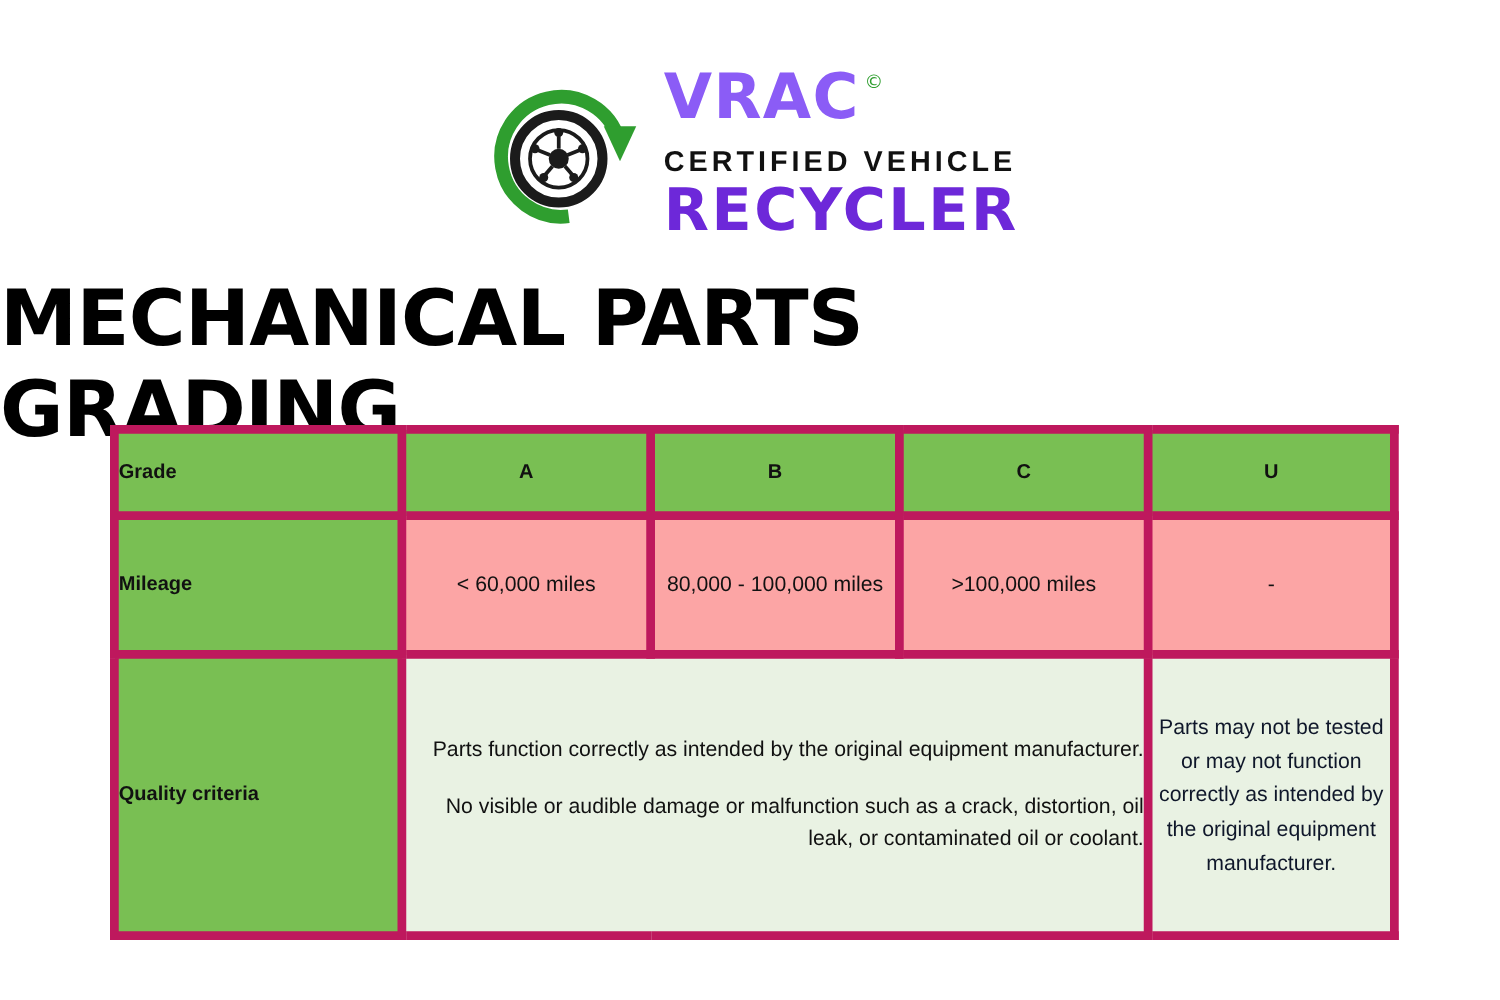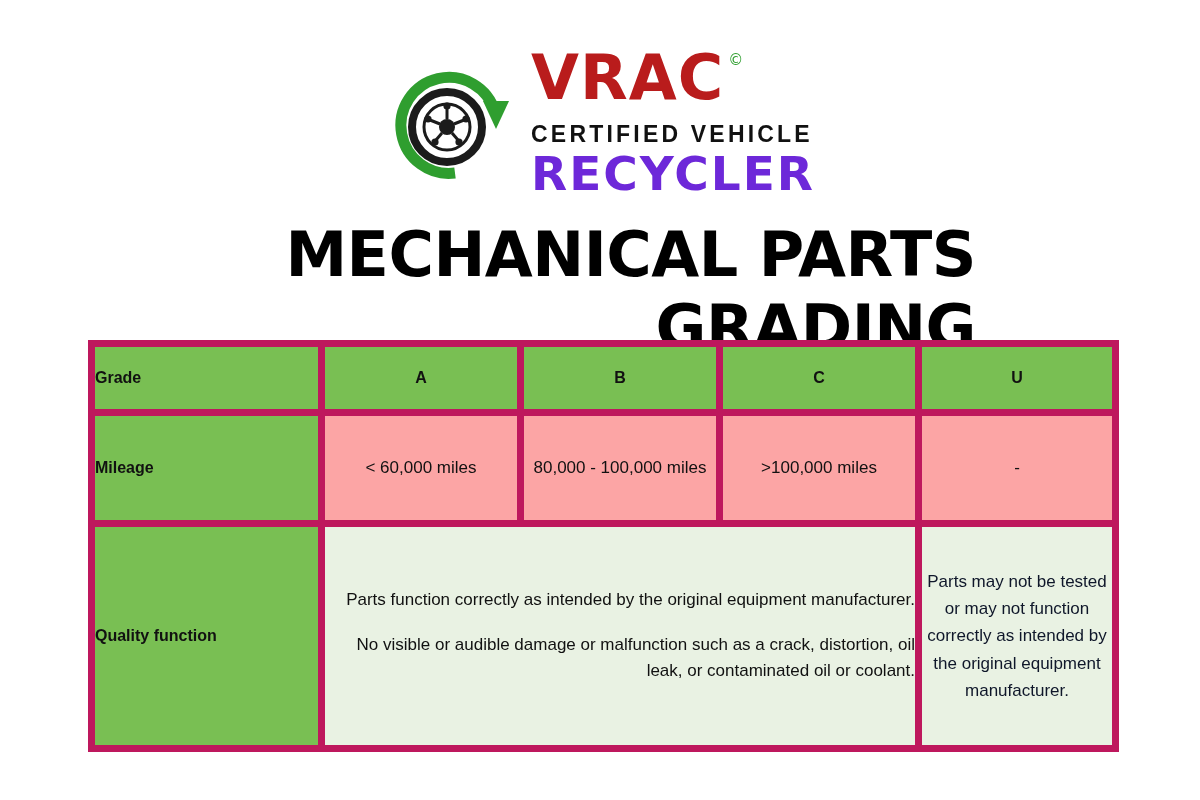--- a/index.html
+++ b/index.html
@@ -48,23 +48,23 @@
     justify-content: center;
     line-height: 1;
   }
   .logo-row1 {
     display: flex;
     align-items: flex-start;
   }
   .logo-vrac {
     font-family: "DejaVu Sans", sans-serif;
     font-weight: bold;
-    font-size: 62px;
+    font-size: 50px;
     letter-spacing: 1px;
-    color: #b91c1c;
+    color: #8b5cf6;
     line-height: 0.95;
   }
   .logo-copy {
     font-size: 15px;
     color: #2f9e2f;
     margin-left: 4px;
     margin-top: 4px;
     font-family: "DejaVu Sans", sans-serif;
   }
   .logo-sub {
@@ -84,21 +84,21 @@
     margin-top: 4px;
     line-height: 1;
   }
 
   
   .title {
     position: absolute;
     top: 218px;
     left: 0;
     width: 976px;
-    text-align: right;
+    text-align: left;
     font-family: "DejaVu Sans", sans-serif;
     font-weight: bold;
     font-size: 62px;
     letter-spacing: -0.5px;
     color: #000000;
   }
 
   
   .grade-table {
     position: absolute;
@@ -235,21 +235,21 @@
         <td class="c-head">U</td>
       </tr>
       <tr class="row-mileage">
         <td class="c-label">Mileage</td>
         <td class="c-cell">&lt; 60,000 miles</td>
         <td class="c-cell">80,000 - 100,000 miles</td>
         <td class="c-cell">&gt;100,000 miles</td>
         <td class="c-cell">-</td>
       </tr>
       <tr class="row-quality">
-        <td class="c-label">Quality function</td>
+        <td class="c-label">Quality criteria</td>
         <td class="c-body" colspan="3">
           <p>Parts function correctly as intended by the original equipment manufacturer.</p>
           <p>No visible or audible damage or malfunction such as a crack, distortion, oil leak, or contaminated oil or coolant.</p>
         </td>
         <td class="c-body-narrow">Parts may not be tested or may not function correctly as intended by the original equipment manufacturer.</td>
       </tr>
     </tbody>
   </table>
 
 </div>

